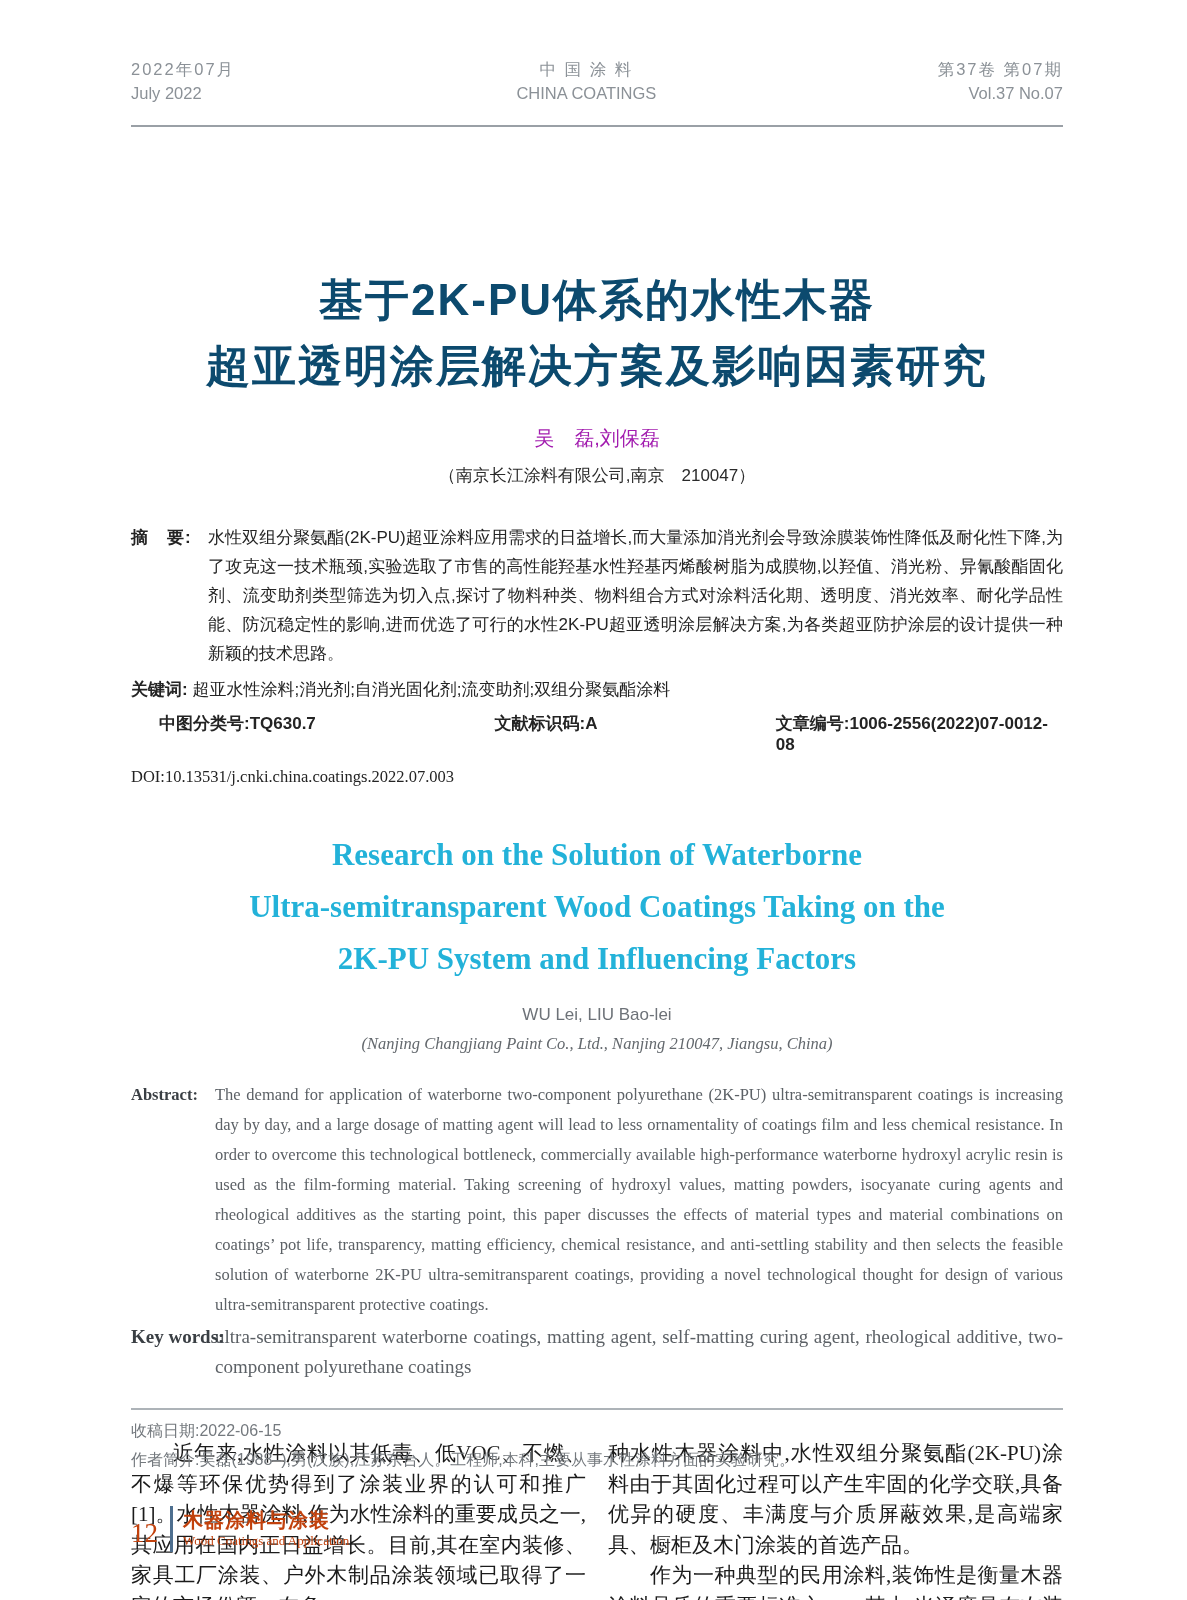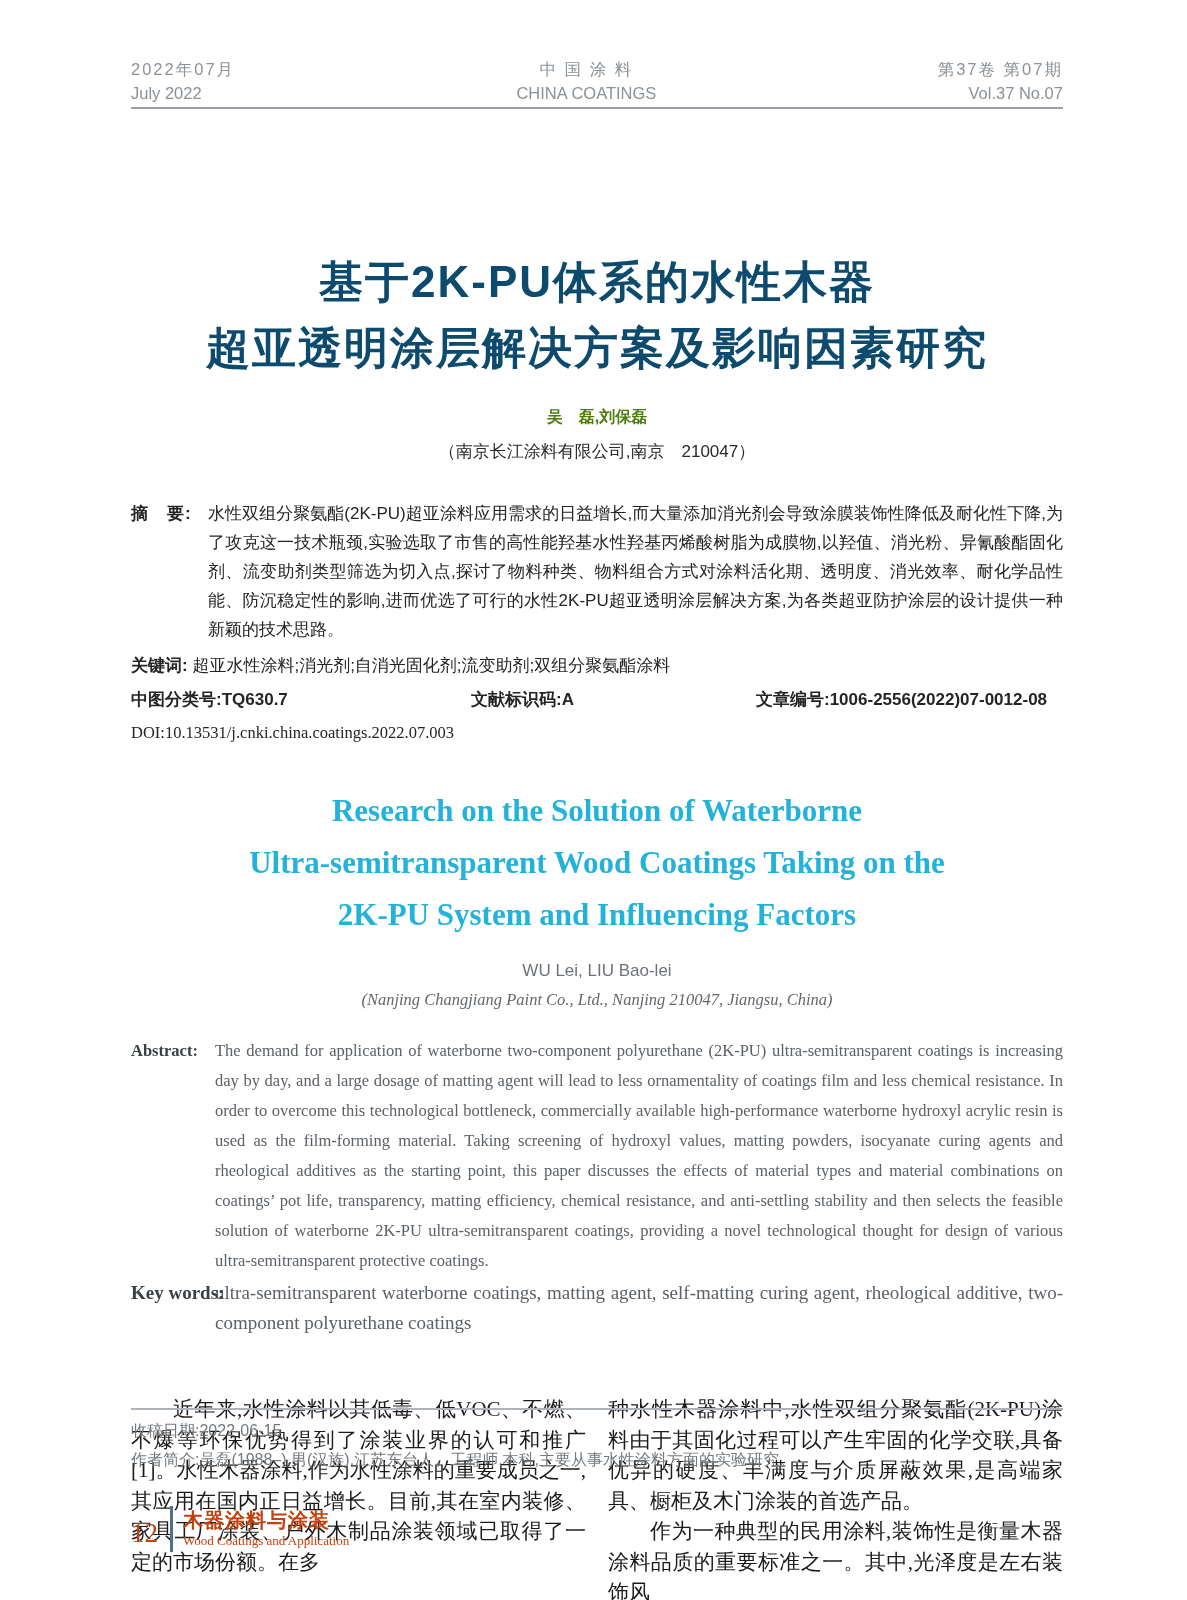--- a/index.html
+++ b/index.html
@@ -22,21 +22,21 @@
     width: 932px;
     top: 0;
   }
 
   
   .jheader {
     display: flex;
     justify-content: space-between;
     align-items: flex-end;
     padding-top: 57px;
-    padding-bottom: 2px;
+    padding-bottom: 20px;
     border-bottom: 2px solid #9aa0a6;
     color: #8b9197;
     font-family: "Liberation Sans", sans-serif;
   }
   .jheader .col { line-height: 24px; font-size: 16.5px; }
   .jheader .col.center { text-align: center; }
   .jheader .col.right { text-align: right; }
   .jheader .cn { letter-spacing: 2px; }
 
   
@@ -46,24 +46,24 @@
     font-family: "Liberation Sans", sans-serif;
     font-weight: bold;
     color: #0c4a6e;
     font-size: 44px;
     line-height: 66px;
     letter-spacing: 2px;
   }
   .authors-cn {
     margin-top: 26px;
     text-align: center;
-    font-size: 16px;
-    font-weight: bold;
-    font-family: "Liberation Sans", sans-serif;
-    color: #4d7c0f;
+    font-size: 20px;
+    font-weight: normal;
+    font-family: "Liberation Sans", sans-serif;
+    color: #a21caf;
   }
   .affil-cn {
     margin-top: 12px;
     text-align: center;
     font-size: 17px;
     font-family: "Liberation Sans", sans-serif;
     color: #2a2a2a;
   }
 
   
@@ -90,20 +90,21 @@
     line-height: 29px;
     color: #242424;
   }
   .keywords-cn .lbl { font-weight: bold; }
   .clc-row {
     margin-top: 8px;
     display: flex;
     font-family: "Liberation Sans", sans-serif;
     font-size: 17px;
     color: #242424;
+    margin-left: 28px;
   }
   .clc-row .item { font-weight: bold; }
   .clc-row .item.i1 { width: 340px; }
   .clc-row .item.i2 { width: 285px; }
   .doi-line {
     margin-top: 12px;
     font-size: 16.5px;
     color: #242424;
     font-family: "Liberation Serif", serif;
   }

